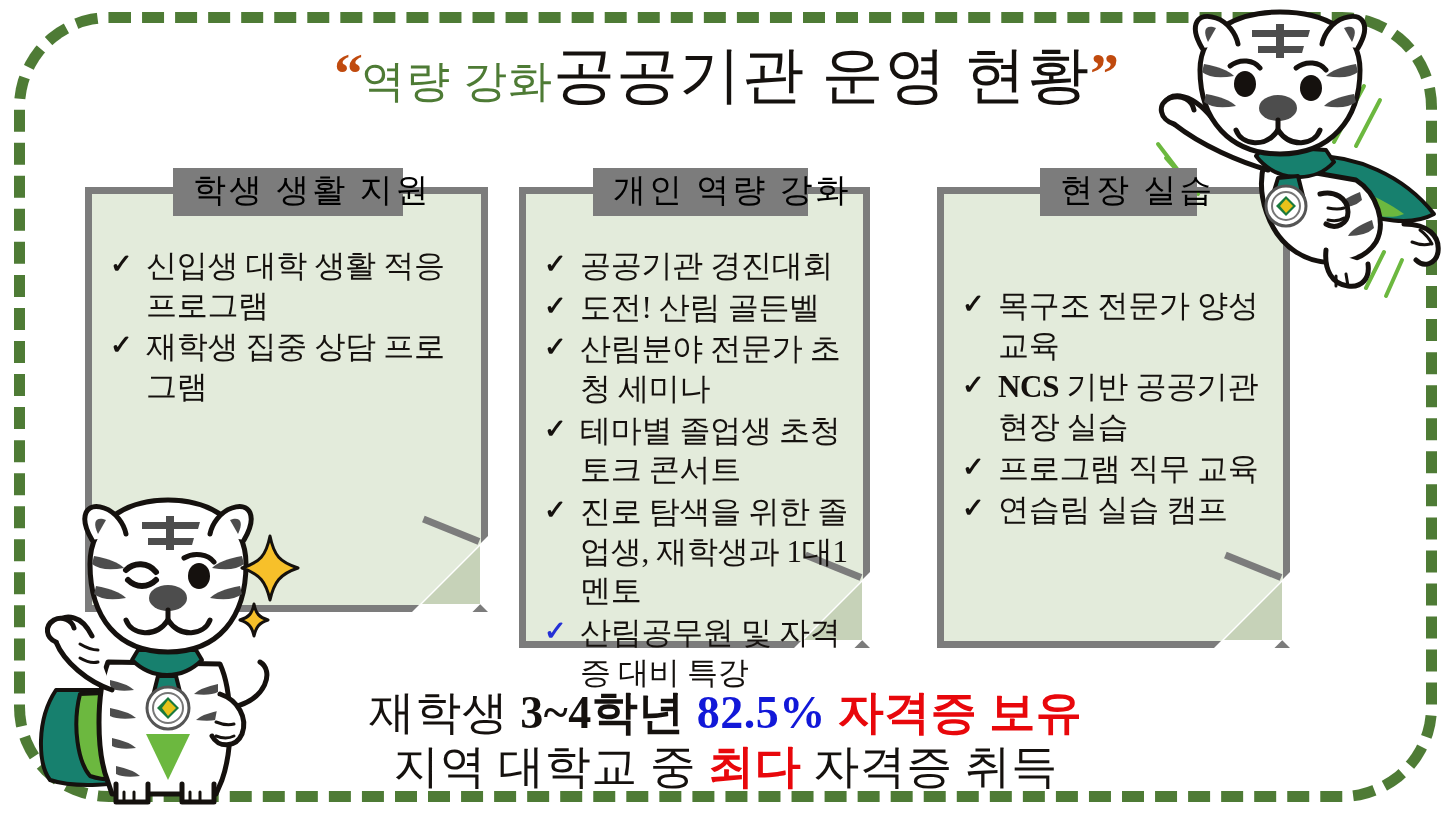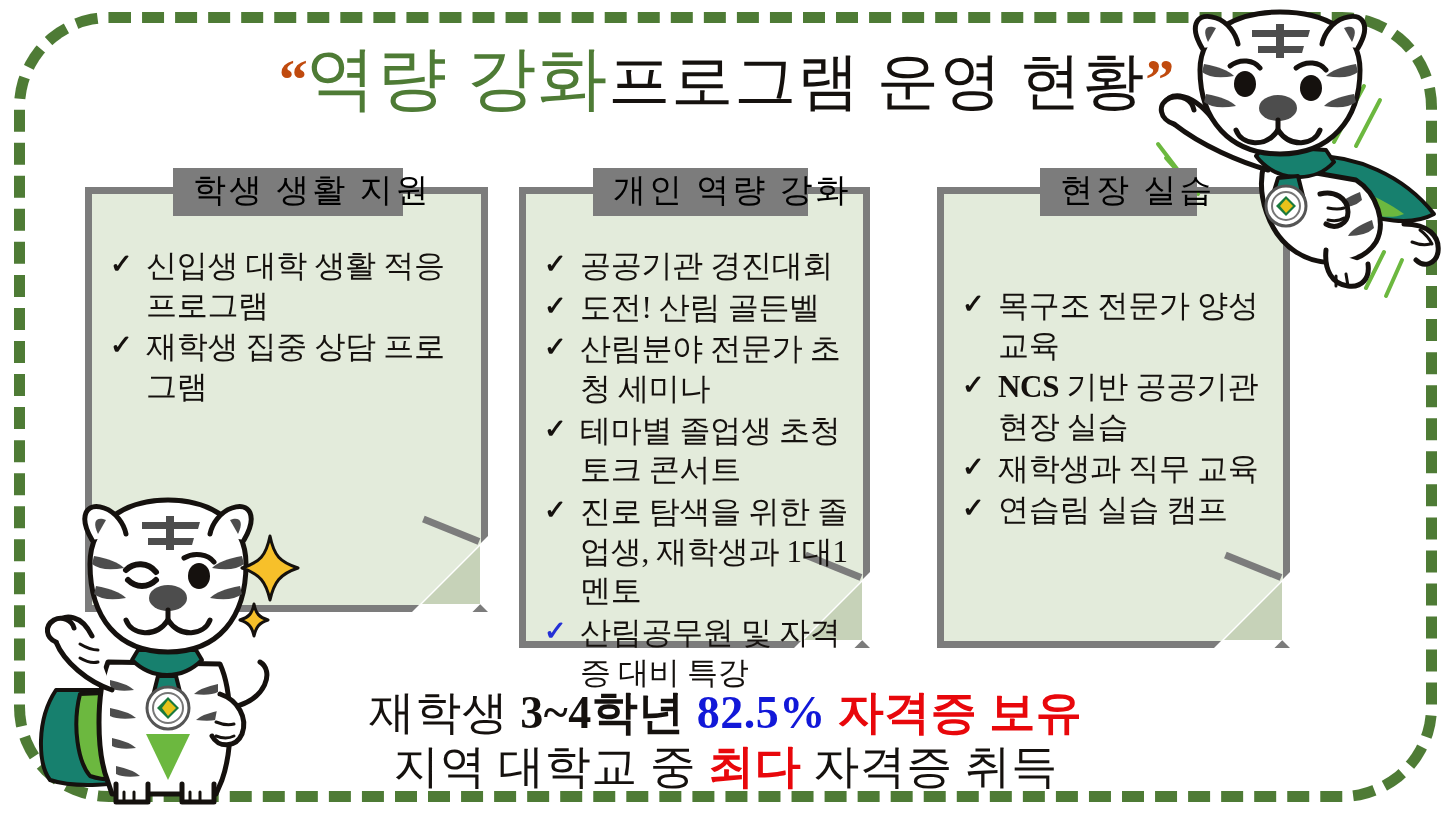--- a/index.html
+++ b/index.html
@@ -36,21 +36,21 @@
   }
   .title-quote {
     color: #c04a0e;
     font-size: 58px;
     font-weight: 700;
     vertical-align: 0.06em;
     letter-spacing: -2px;
   }
   .title-green {
     color: #4e7b35;
-    font-size: 70px;
+    font-size: 44px;
     letter-spacing: 1px;
   }
   .title-black {
     color: #15110e;
     font-size: 62px;
     letter-spacing: 1px;
   }
 
   
   .panel {
@@ -158,21 +158,21 @@
   #tiger-right { left: 1128px; top: 8px;   width: 322px; height: 292px; }
 </style>
 </head>
 <body>
 
 <div id="slide">
 
   <div id="dashed-frame"></div>
 
   <div id="title-row">
-    <span class="title-quote">“</span><span class="title-green">역량 강화</span><span class="title-black">프로그램 운영 현황</span><span class="title-quote">”</span>
+    <span class="title-quote">“</span><span class="title-green">역량 강화</span><span class="title-black">공공기관 운영 현황</span><span class="title-quote">”</span>
   </div>
 
   <div class="panel" id="panel-1" style="left:85px; top:187px; width:403px; height:425px;">
     <div class="fold-cut"></div>
     <div class="fold-edge"></div>
     <div class="fold-flap"></div>
     <div class="fold-flap-line"></div>
     <div class="panel-body">
       <ul class="items">
         <li><span class="tick">✓</span><span>신입생 대학 생활 적응 프로그램</span></li>
@@ -206,21 +206,21 @@
 
   <div class="panel" id="panel-3" style="left:937px; top:187px; width:353px; height:461px;">
     <div class="fold-cut"></div>
     <div class="fold-edge"></div>
     <div class="fold-flap"></div>
     <div class="fold-flap-line"></div>
     <div class="panel-body" style="padding-top:92px;">
       <ul class="items">
         <li><span class="tick">✓</span><span>목구조 전문가 양성 교육</span></li>
         <li><span class="tick">✓</span><span class="b">NCS</span><span> 기반 공공기관 현장 실습</span></li>
-        <li><span class="tick">✓</span><span>재학생과 직무 교육</span></li>
+        <li><span class="tick">✓</span><span>프로그램 직무 교육</span></li>
         <li><span class="tick">✓</span><span>연습림 실습 캠프</span></li>
       </ul>
     </div>
   </div>
   <div class="panel-header" style="left:1040px; top:168px; width:157px;">
     <span>현장 실습</span>
   </div>
 
   <div id="bottom-lines">
     <div class="ln"><span>재학생 </span><span class="bk-bold">3~4</span><span class="bk-bold">학년 </span><span class="em-blue">82.5%</span><span>&nbsp;</span><span class="em-red">자격증 보유</span></div>

